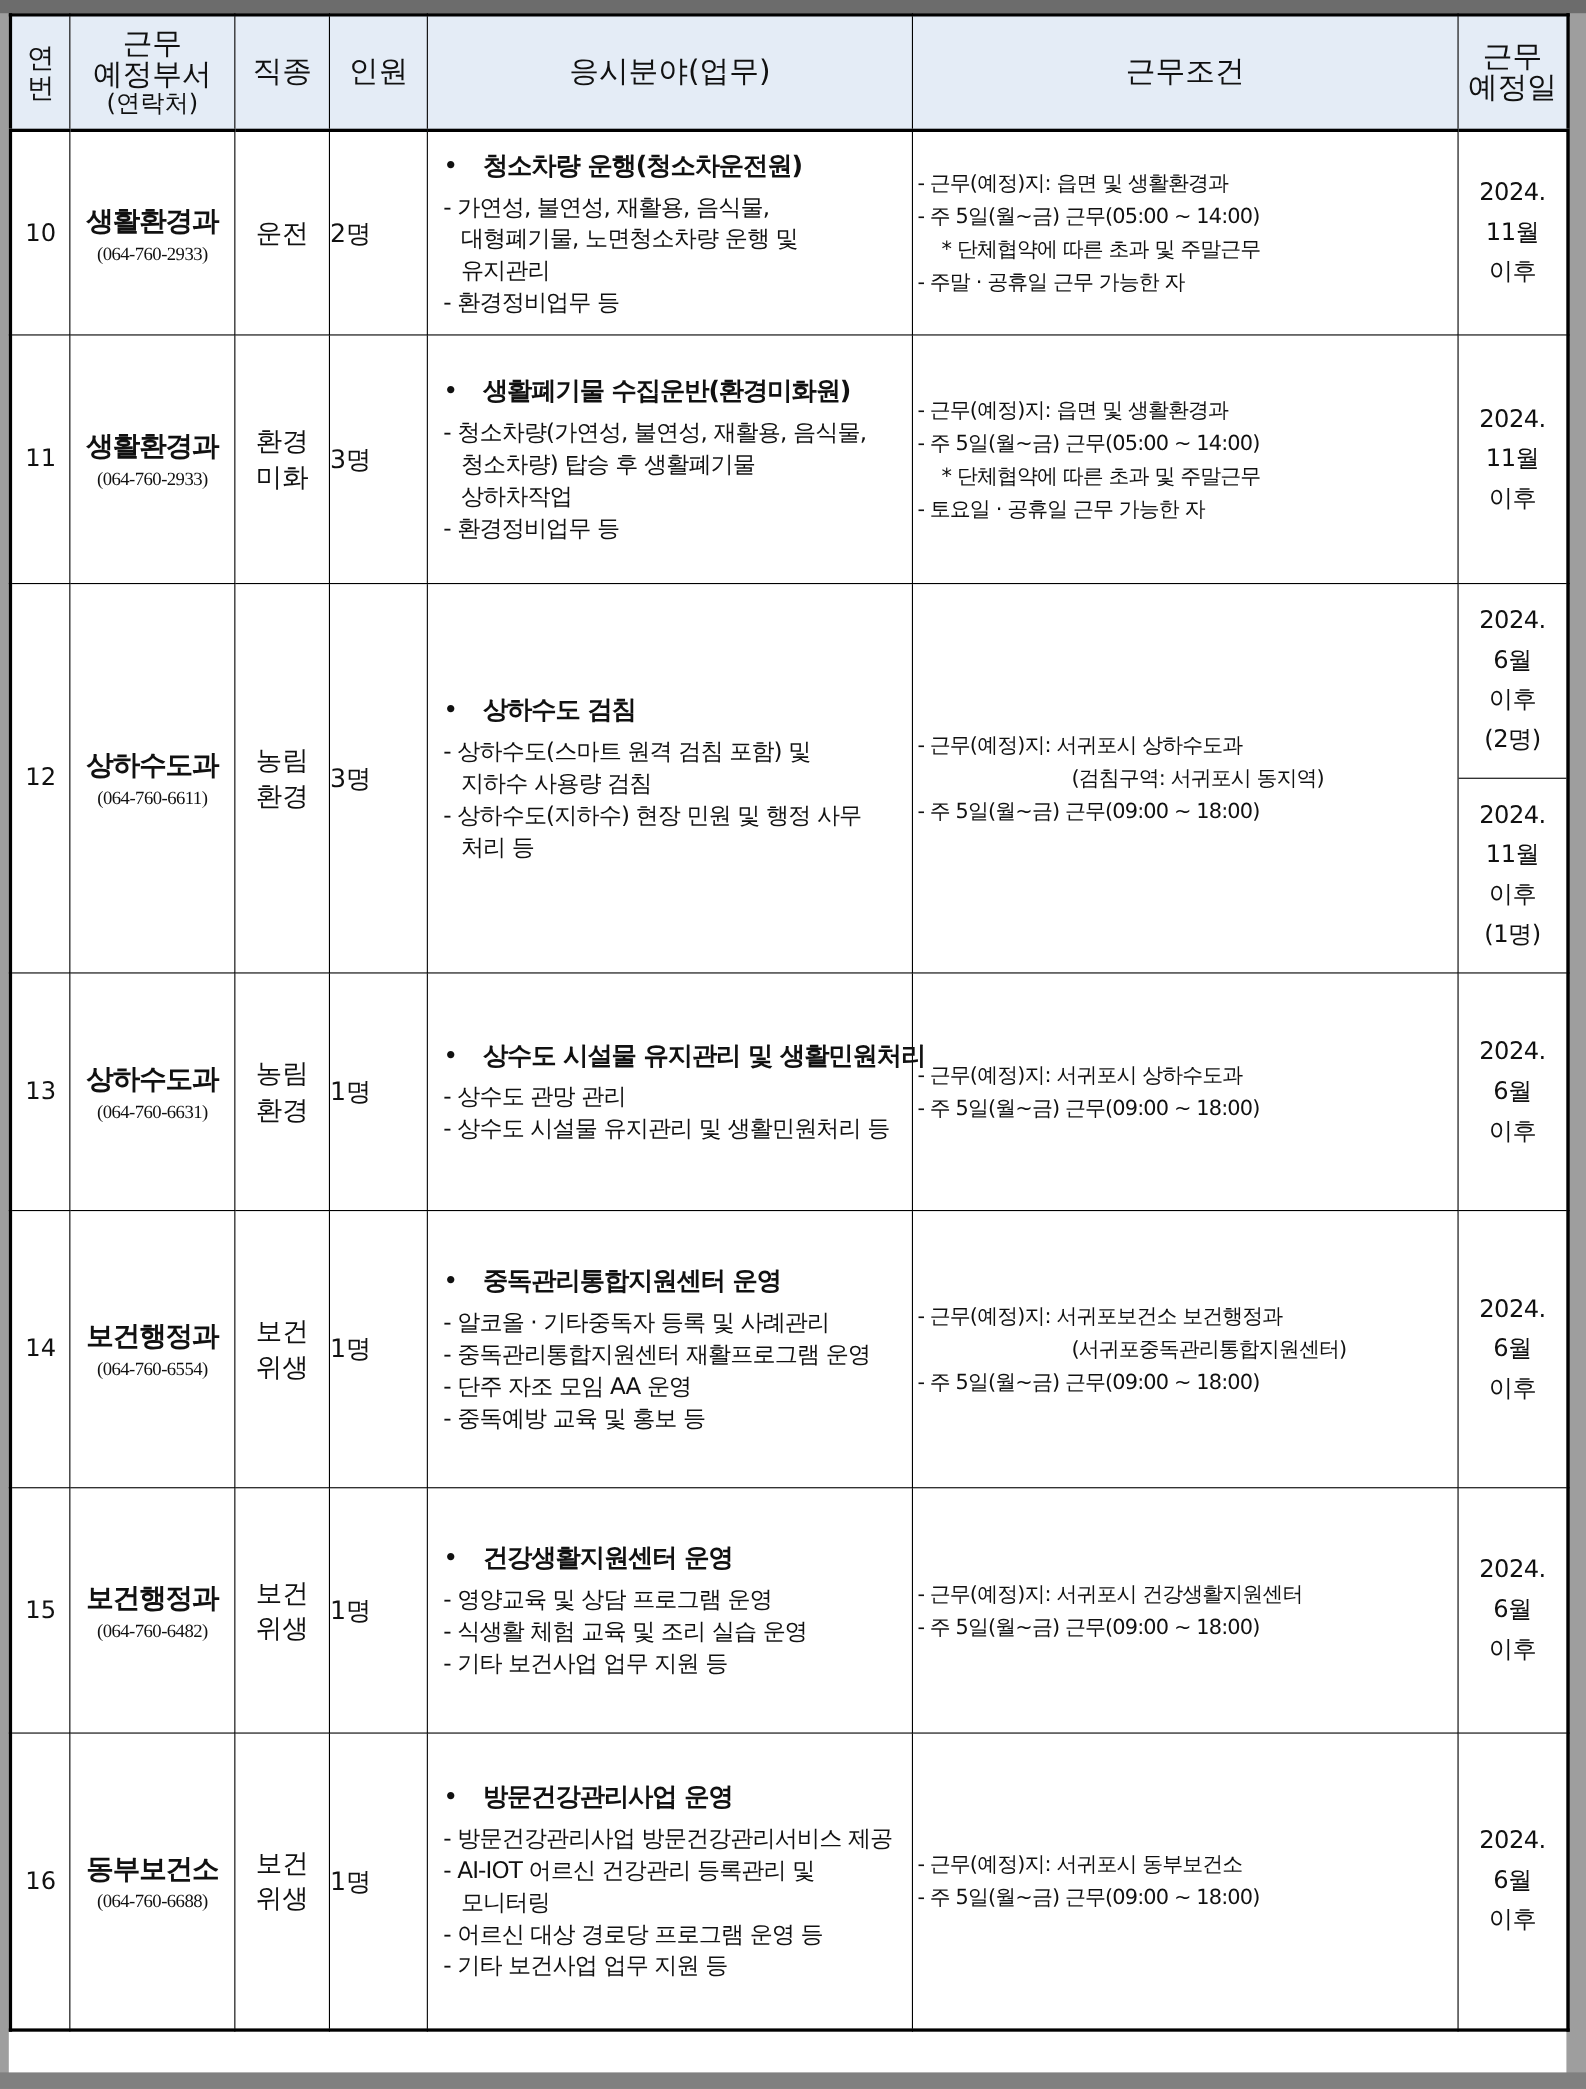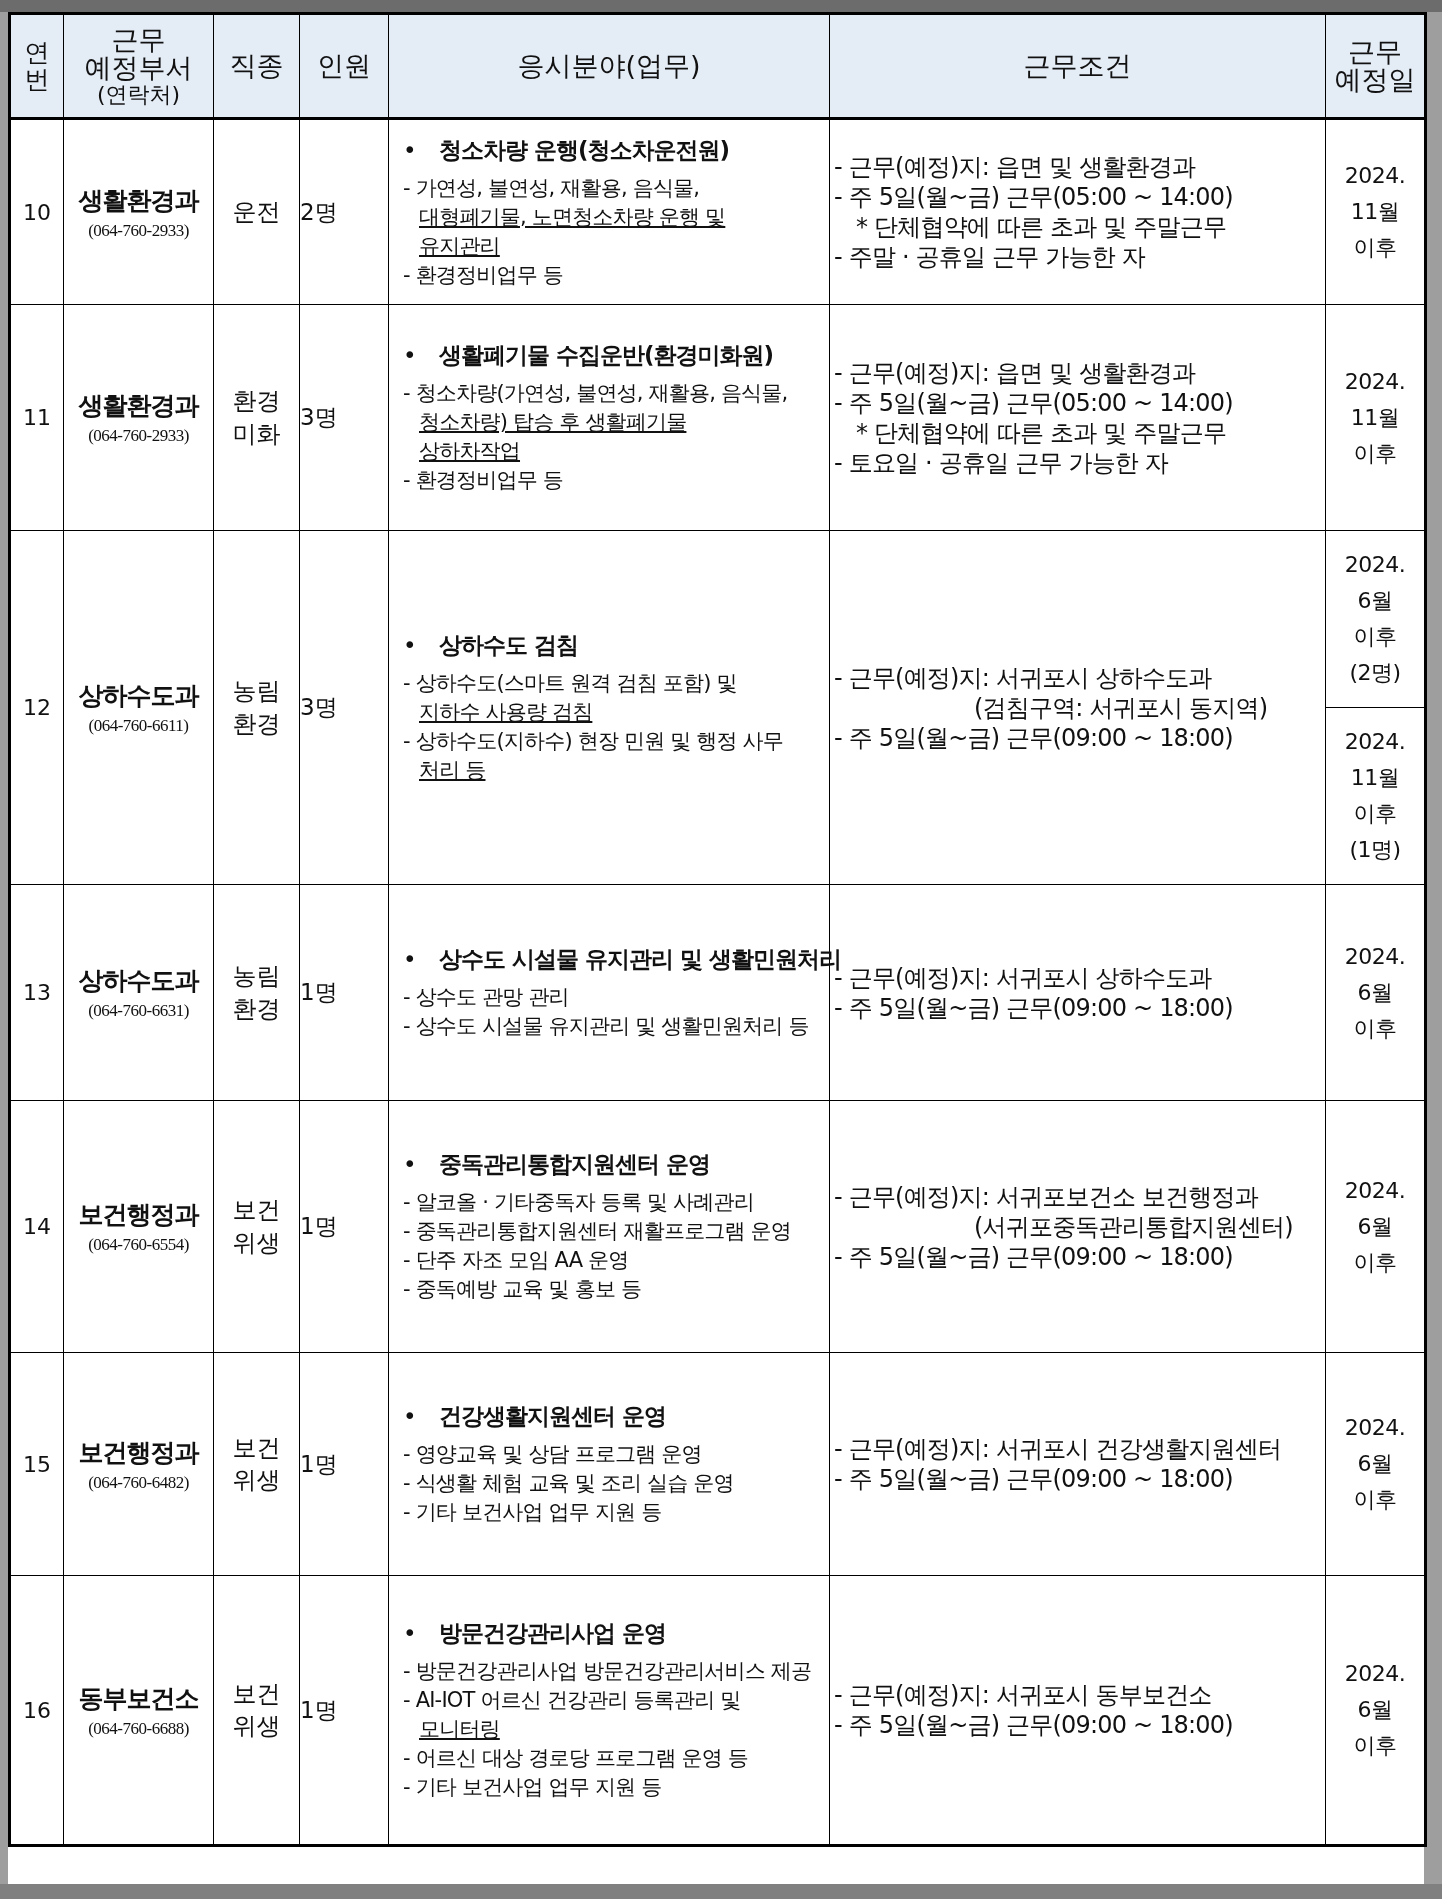--- a/index.html
+++ b/index.html
@@ -41,23 +41,23 @@
   .c-num { text-align:center; font-size:22px; }
   .c-dept { text-align:center; }
   .dept-name { font-size:25px; font-weight:bold; display:block; letter-spacing:-1px; }
   .dept-phone { font-size:17px; display:block; margin-top:4px; letter-spacing:-0.5px;font-family:Liberation Serif, serif; }
   .c-type { text-align:center; font-size:24px; line-height:1.35; }
   .c-count { font-size:23px; }
   .c-duty { padding:0 0 0 14px; }
   .duty-title { font-size:23px; font-weight:bold; letter-spacing:-1px; margin-bottom:8px; white-space:nowrap; }
   .duty-title .bullet { display:inline-block; width:36px; font-weight:normal; }
   .duty-line { font-size:21px; line-height:29px; letter-spacing:-0.8px; white-space:nowrap; }
-  .duty-line.cont { padding-left:16px;text-decoration:underline; }
+  .duty-line.cont { padding-left:16px; }
   .c-cond { padding:0 4px 0 4px; }
-  .cond-line { font-size:24px; line-height:30px; letter-spacing:-0.8px; white-space:nowrap; }
+  .cond-line { font-size:19px; line-height:30px; letter-spacing:-0.8px; white-space:nowrap; }
   .cond-line.note { padding-left:22px; }
   .cond-line.indent { padding-left:140px; }
   .c-date { text-align:center; font-size:22px; line-height:36px; letter-spacing:-0.5px; }
   .c-date span { display:block; }
   .split { padding:0; height:100%; }
   .split-inner { display:flex; flex-direction:column; height:100%; }
   .split-part { flex:1; display:flex; flex-direction:column; justify-content:center; align-items:center; }
   .split-part + .split-part { border-top:1.5px solid #000; }
 </style>
 </head>

